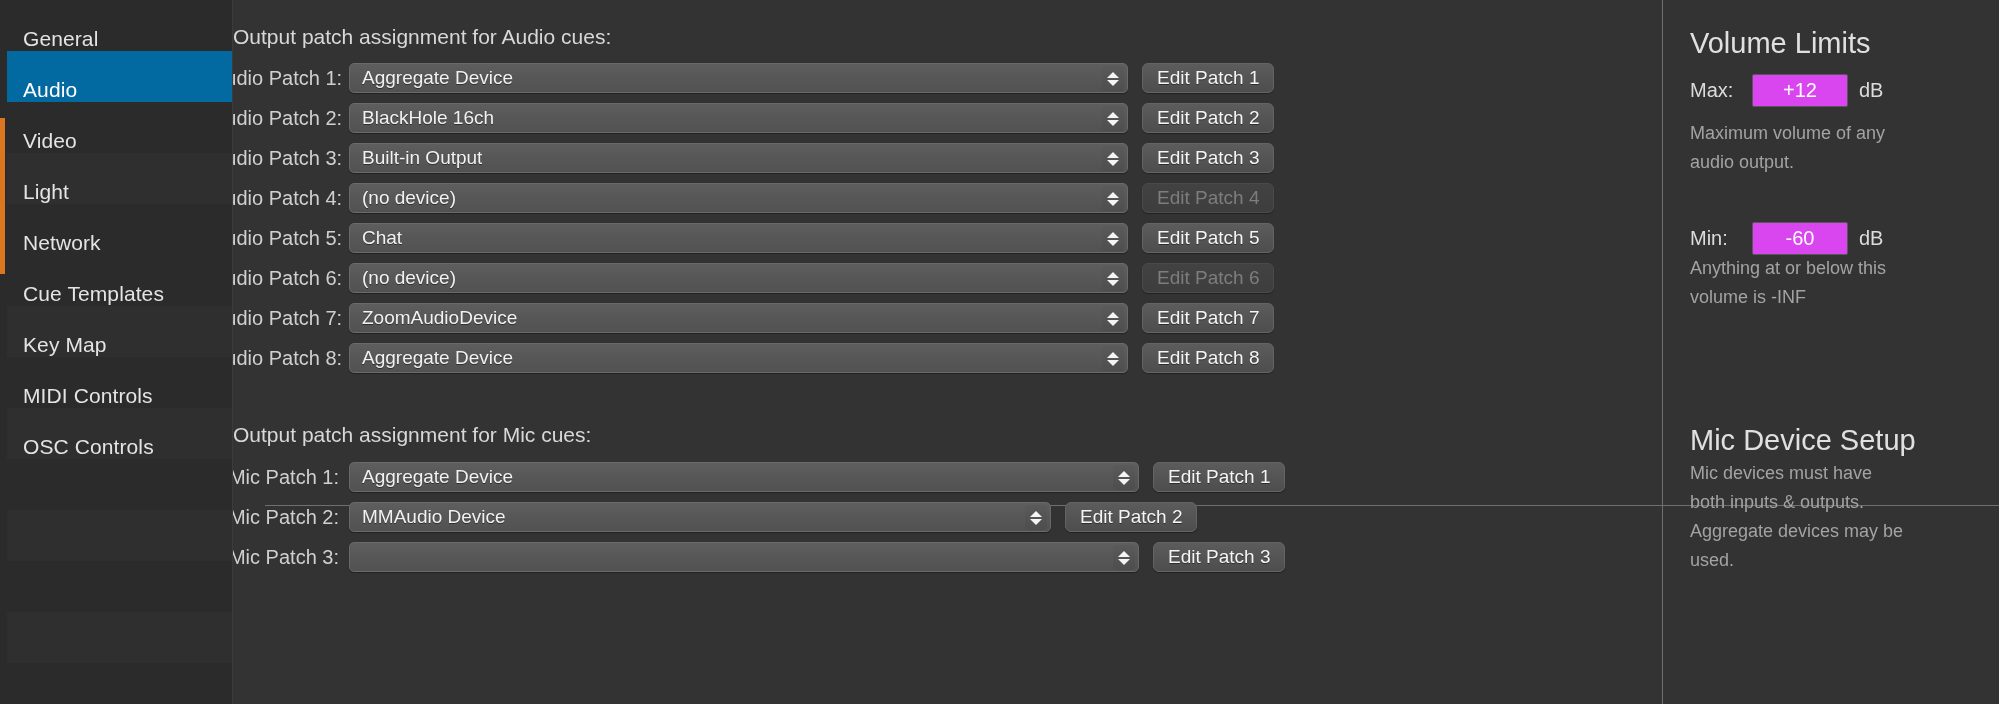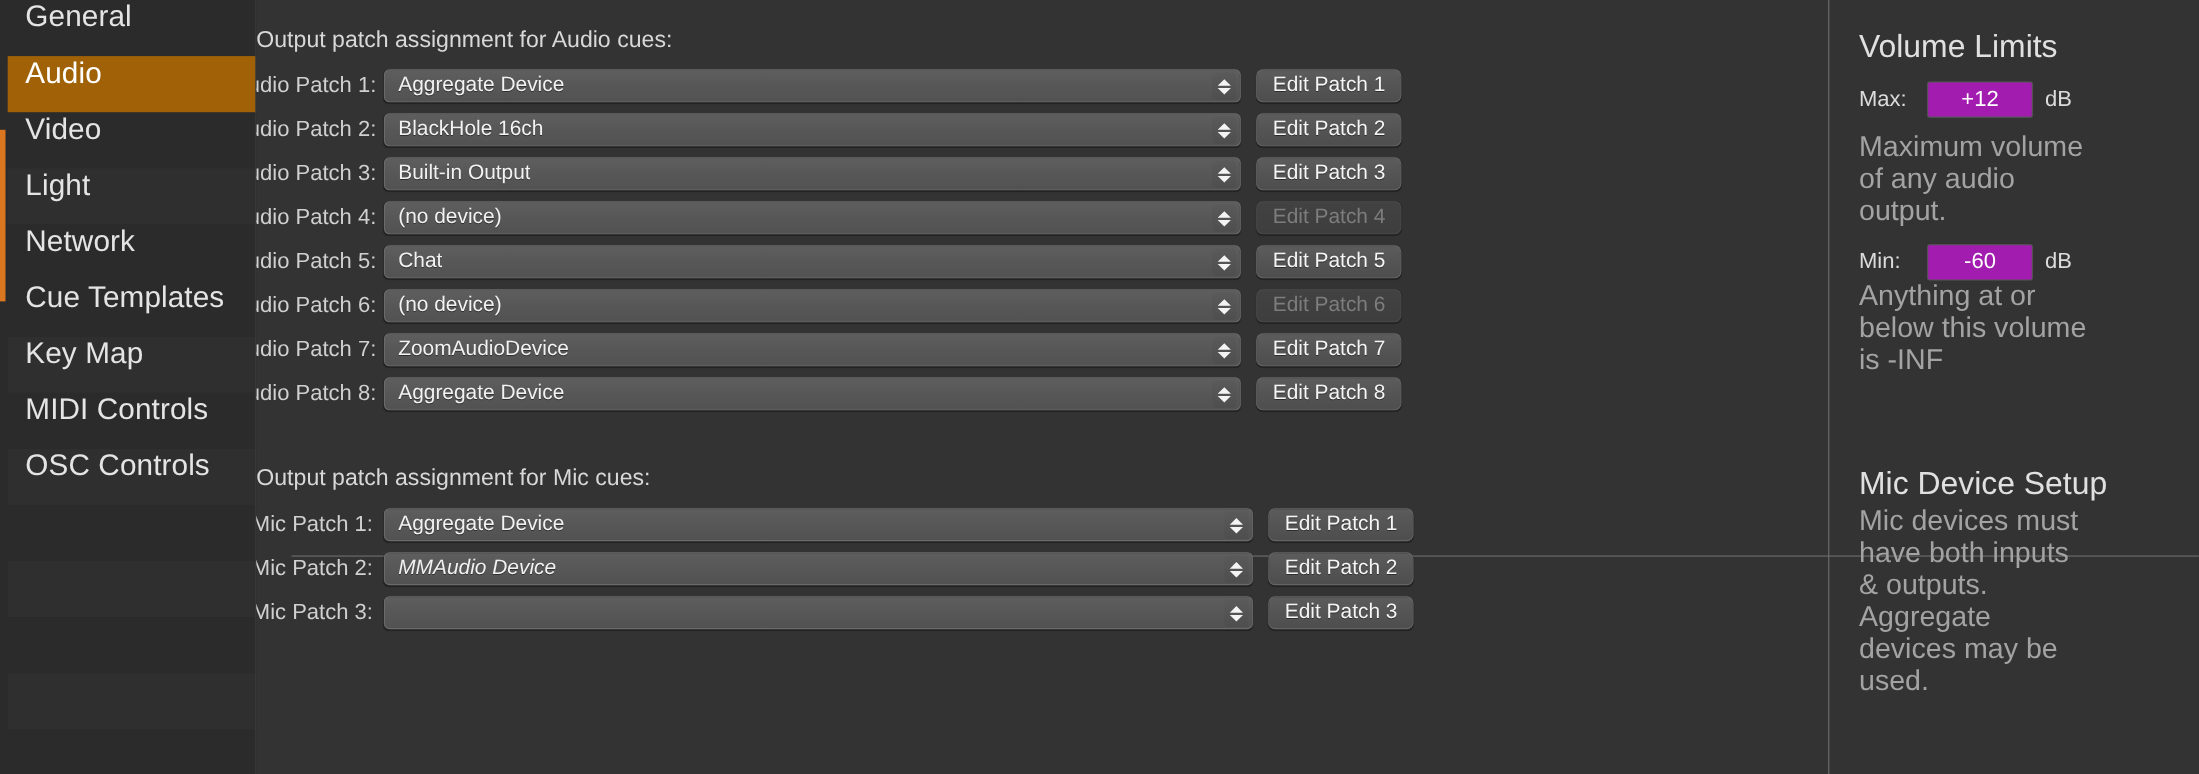--- a/index.html
+++ b/index.html
@@ -32,29 +32,29 @@
   }
   .sb-orange-marker {
     position: absolute; left: 0; top: 118px;
     width: 5px; height: 156px;
     background: #d9761f;
     z-index: 4;
   }
   .sb-item {
     position: relative;
     height: 51px;
-    display: flex; align-items: flex-start;
+    display: flex; align-items: flex-end;
     padding-left: 23px;
-    font-size: 27px;
+    font-size: 21px;
     color: #e4e4e4;
     letter-spacing: .1px;
     white-space: nowrap;
   }
   .sb-item.alt { background: #2f2f2f; }
-  .sb-item.sel { background: #a16207; color: #ffffff; }
+  .sb-item.sel { background: #0369a1; color: #ffffff; }
   .sb-filler { height: 51px; }
   .sb-filler.alt { background: #2f2f2f; }
   .sb-edge {
     position: absolute; right: 0; top: 0;
     width: 1px; height: 704px;
     background: #3b3b3b;
   }
 
   
   .main {
@@ -183,35 +183,35 @@
     display: flex; align-items: center;
   }
   .r-label {
     font-size: 20px;
     color: #dcdcdc;
     width: 62px;
     white-space: nowrap;
   }
   .numfield {
     width: 96px; height: 33px;
-    background: #a21caf;
+    background: #d946ef;
     border: 1px solid #585858;
     border-radius: 2px;
     display: flex; align-items: center; justify-content: center;
     font-size: 20px;
     color: #ffffff;
   }
   .r-unit {
     font-size: 20px;
     color: #dcdcdc;
     margin-left: 11px;
   }
   .r-help {
     position: absolute;
-    font-size: 26px;
+    font-size: 18px;
     line-height: 29px;
     color: #a3a3a3;
     width: 215px;
   }
 </style>
 </head>
 <body>
 
 <div id="app">
 
@@ -364,21 +364,21 @@
         <span class="stepper">
             <i class="chev up"></i>
             <i class="chev down"></i>
           </span>
       </div>
       <div class="btn" style="margin-left:14px;">Edit Patch 1</div>
     </div>
 
     <div class="row" style="top:501px;left:-21px;">
       <div class="row-label">Mic Patch 2:</div>
-      <div class="popup" style="width:790px;font-style:italic;">
+      <div class="popup" style="width:702px;">
         <span class="popup-text">MMAudio Device</span>
         <span class="stepper">
             <i class="chev up"></i>
             <i class="chev down"></i>
           </span>
       </div>
       <div class="btn" style="margin-left:14px;">Edit Patch 2</div>
     </div>
 
     <div class="row" style="top:541px;left:-21px;">

